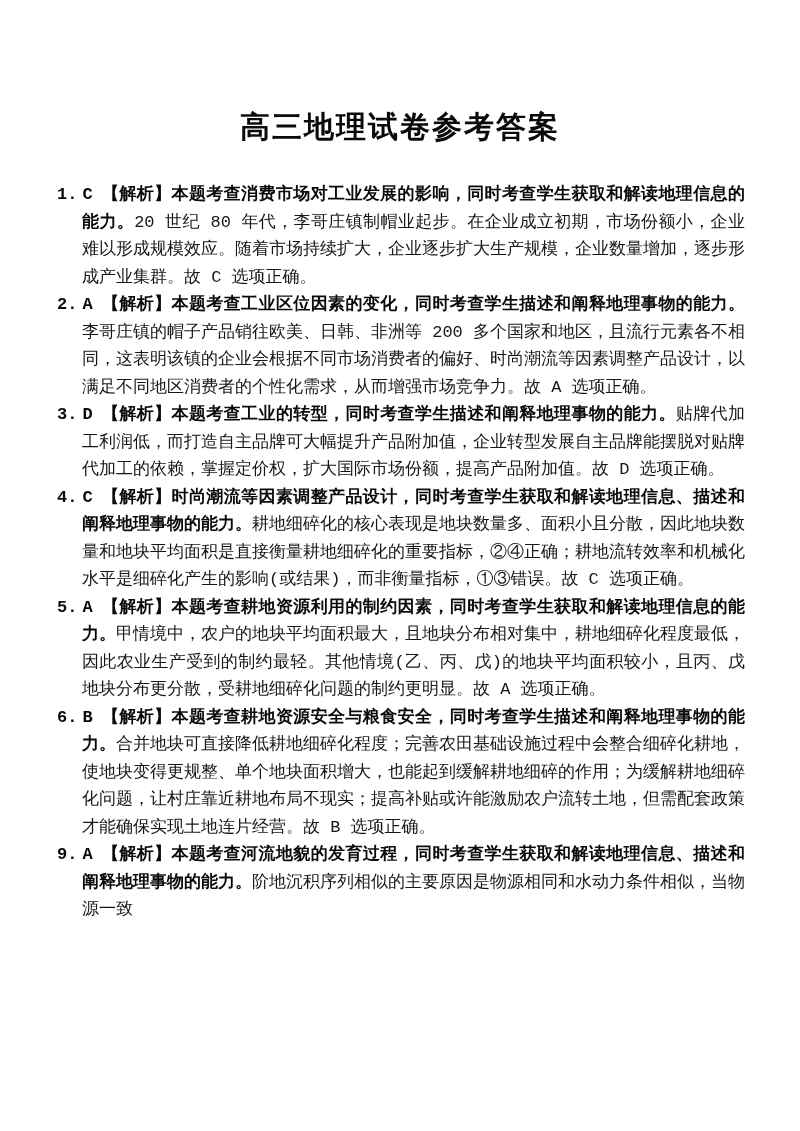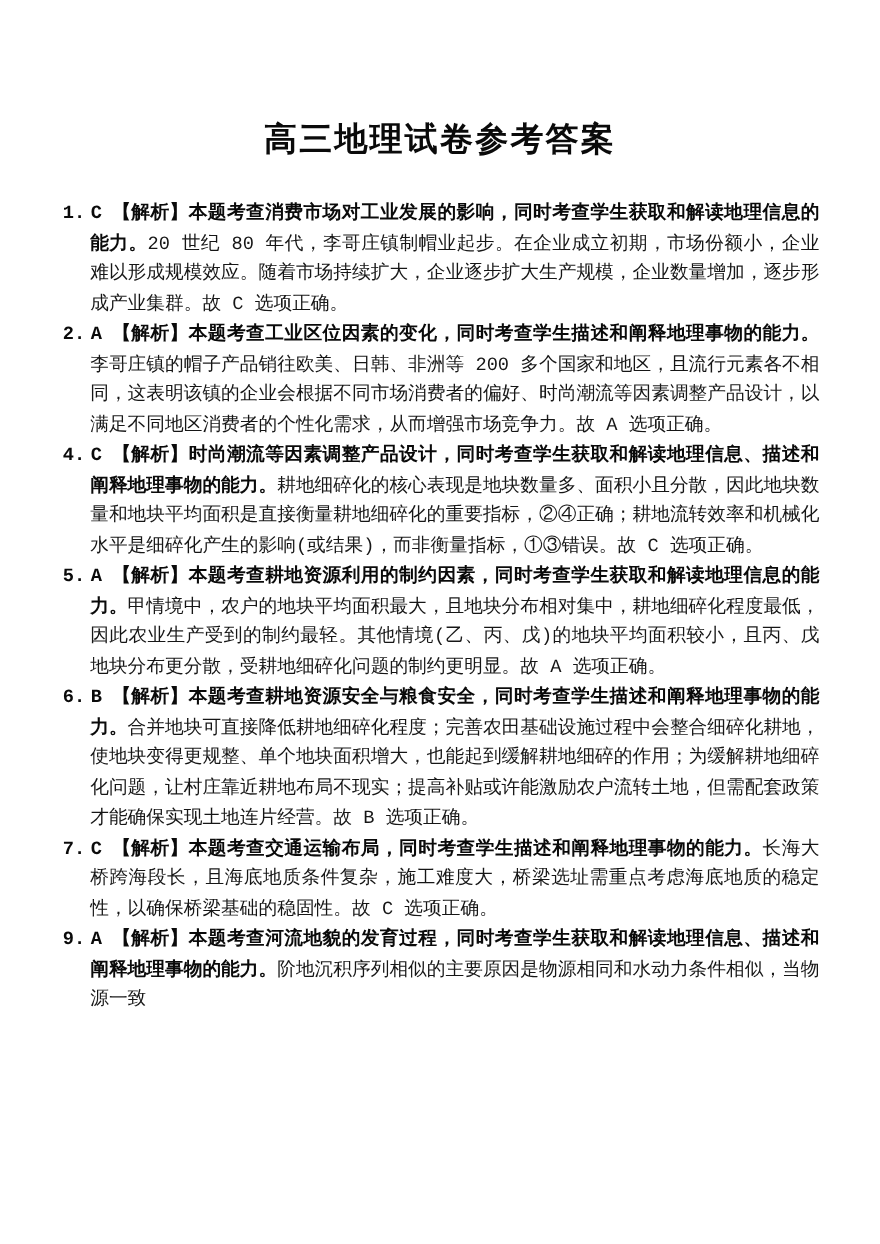--- a/index.html
+++ b/index.html
@@ -64,28 +64,28 @@
 <div class="page">
 
   <div class="title">高三地理试卷参考答案</div>
 
   <div class="content">
 
     <div class="item"><span class="num">1.</span><span class="choice">C</span><span class="tag">【解析】</span><span class="focus">本题考查消费市场对工业发展的影响，同时考查学生获取和解读地理信息的能力。</span><span class="detail">20 世纪 80 年代，李哥庄镇制帽业起步。在企业成立初期，市场份额小，企业难以形成规模效应。随着市场持续扩大，企业逐步扩大生产规模，企业数量增加，逐步形成产业集群。故 C 选项正确。</span></div>
 
     <div class="item"><span class="num">2.</span><span class="choice">A</span><span class="tag">【解析】</span><span class="focus">本题考查工业区位因素的变化，同时考查学生描述和阐释地理事物的能力。</span><span class="detail">李哥庄镇的帽子产品销往欧美、日韩、非洲等 200 多个国家和地区，且流行元素各不相同，这表明该镇的企业会根据不同市场消费者的偏好、时尚潮流等因素调整产品设计，以满足不同地区消费者的个性化需求，从而增强市场竞争力。故 A 选项正确。</span></div>
 
+    <div class="item"><span class="num">3.</span><span class="choice">D</span><span class="tag">【解析】</span><span class="focus">本题考查工业的转型，同时考查学生描述和阐释地理事物的能力。</span><span class="detail">贴牌代加工利润低，而打造自主品牌可大幅提升产品附加值，企业转型发展自主品牌能摆脱对贴牌代加工的依赖，掌握定价权，扩大国际市场份额，提高产品附加值。故 D 选项正确。</span></div>
 
     <div class="item"><span class="num">4.</span><span class="choice">C</span><span class="tag">【解析】</span><span class="focus">时尚潮流等因素调整产品设计，同时考查学生获取和解读地理信息、描述和阐释地理事物的能力。</span><span class="detail">耕地细碎化的核心表现是地块数量多、面积小且分散，因此地块数量和地块平均面积是直接衡量耕地细碎化的重要指标，②④正确；耕地流转效率和机械化水平是细碎化产生的影响(或结果)，而非衡量指标，①③错误。故 C 选项正确。</span></div>
 
     <div class="item"><span class="num">5.</span><span class="choice">A</span><span class="tag">【解析】</span><span class="focus">本题考查耕地资源利用的制约因素，同时考查学生获取和解读地理信息的能力。</span><span class="detail">甲情境中，农户的地块平均面积最大，且地块分布相对集中，耕地细碎化程度最低，因此农业生产受到的制约最轻。其他情境(乙、丙、戊)的地块平均面积较小，且丙、戊地块分布更分散，受耕地细碎化问题的制约更明显。故 A 选项正确。</span></div>
 
     <div class="item"><span class="num">6.</span><span class="choice">B</span><span class="tag">【解析】</span><span class="focus">本题考查耕地资源安全与粮食安全，同时考查学生描述和阐释地理事物的能力。</span><span class="detail">合并地块可直接降低耕地细碎化程度；完善农田基础设施过程中会整合细碎化耕地，使地块变得更规整、单个地块面积增大，也能起到缓解耕地细碎的作用；为缓解耕地细碎化问题，让村庄靠近耕地布局不现实；提高补贴或许能激励农户流转土地，但需配套政策才能确保实现土地连片经营。故 B 选项正确。</span></div>
 
-    <div class="item"><span class="num">7.</span><span class="choice">C</span><span class="tag">【解析】</span><span class="focus">本题考查交通运输布局，同时考查学生描述和阐释地理事物的能力。</span><span class="detail">长海大桥跨海段长，且海底地质条件复杂，施工难度大，桥梁选址需重点考虑海底地质的稳定性，以确保桥梁基础的稳固性。故 C 选项正确。</span></div>
 
 
     <div class="item"><span class="num">9.</span><span class="choice">A</span><span class="tag">【解析】</span><span class="focus">本题考查河流地貌的发育过程，同时考查学生获取和解读地理信息、描述和阐释地理事物的能力。</span><span class="detail">阶地沉积序列相似的主要原因是物源相同和水动力条件相似，当物源一致</span></div>
 
   </div>
 
   <div class="footer">【高三地理·参考答案　第 1 页(共 3 页)。</div>
 
 </div>
 

